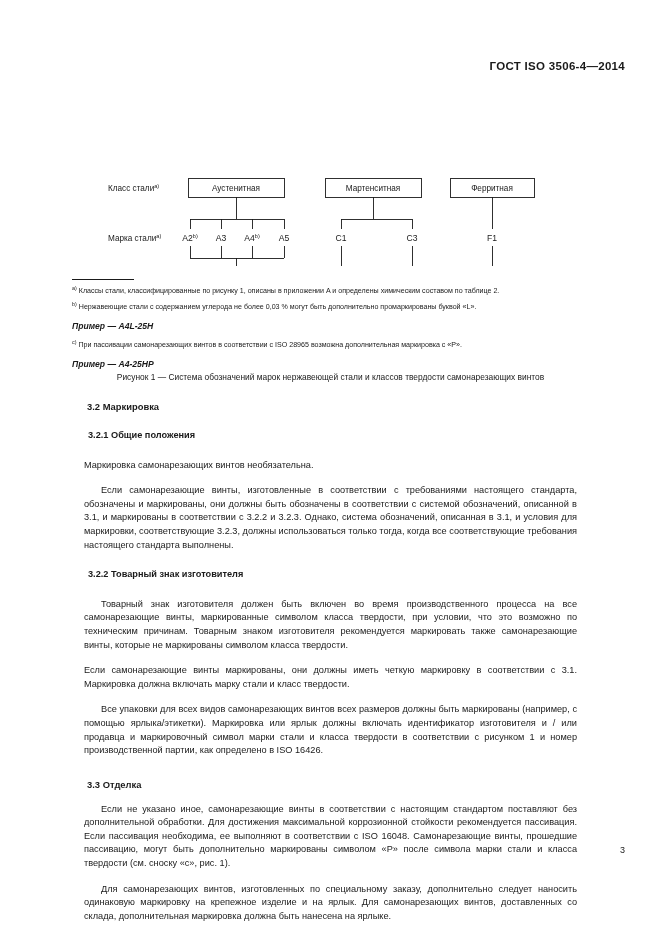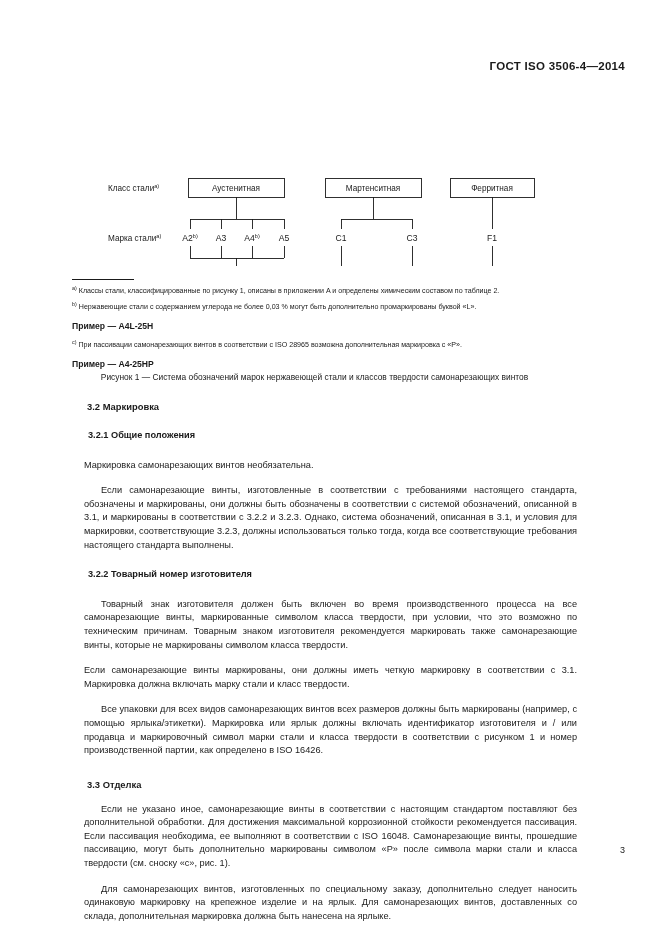--- a/index.html
+++ b/index.html
@@ -37,27 +37,27 @@
   }
   .footnotes{
     position:absolute;left:72px;top:283px;width:517px;
   }
   .fn{
     font-size:7.1px;line-height:11.5px;text-align:justify;
     margin:0 0 1px 0;
   }
   .fn .mark{font-size:5.4px;vertical-align:super;}
   .example{
-    font-size:8.6px;font-weight:bold;
+    font-size:8.6px;font-style:italic;font-weight:bold;
     margin:7px 0 6px 0;
   }
 
   
   .caption{
-    position:absolute;left:56px;top:372px;width:517px;
+    position:absolute;left:72px;top:372px;width:517px;
     font-size:8.4px;text-align:center;
   }
 
   
   .body{
     position:absolute;left:72px;top:400px;width:517px;
   }
   h2.sec{
     font-size:9.4px;font-weight:bold;margin:0 0 8px 15px;line-height:13px;
   }
@@ -220,21 +220,21 @@
 
   <div class="caption">Рисунок 1 — Система обозначений марок нержавеющей стали и классов твердости самонарезающих винтов</div>
 
   <div class="body">
     <h2 class="sec">3.2 Маркировка</h2>
 
     <h3 class="sub">3.2.1 Общие положения</h3>
     <p class="para noind">Маркировка самонарезающих винтов необязательна.</p>
     <p class="para">Если самонарезающие винты, изготовленные в соответствии с требованиями настоящего стандарта, обозначены и маркированы, они должны быть обозначены в соответствии с системой обозначений, описанной в 3.1, и маркированы в соответствии с 3.2.2 и 3.2.3. Однако, система обозначений, описанная в 3.1, и условия для маркировки, соответствующие 3.2.3, должны использоваться только тогда, когда все соответствующие требования настоящего стандарта выполнены.</p>
 
-    <h3 class="sub">3.2.2 Товарный номер изготовителя</h3>
+    <h3 class="sub">3.2.2 Товарный знак изготовителя</h3>
     <p class="para">Товарный знак изготовителя должен быть включен во время производственного процесса на все самонарезающие винты, маркированные символом класса твердости, при условии, что это возможно по техническим причинам. Товарным знаком изготовителя рекомендуется маркировать также самонарезающие винты, которые не маркированы символом класса твердости.</p>
 
     <p class="para noind">Если самонарезающие винты маркированы, они должны иметь четкую маркировку в соответствии с 3.1. Маркировка должна включать марку стали и класс твердости.</p>
 
     <p class="para">Все упаковки для всех видов самонарезающих винтов всех размеров должны быть маркированы (например, с помощью ярлыка/этикетки). Маркировка или ярлык должны включать идентификатор изготовителя и / или продавца и маркировочный символ марки стали и класса твердости в соответствии с рисунком 1 и номер производственной партии, как определено в ISO 16426.</p>
 
     <div class="gap"></div>
     <h2 class="sec">3.3 Отделка</h2>
     <p class="para">Если не указано иное, самонарезающие винты в соответствии с настоящим стандартом поставляют без дополнительной обработки. Для достижения максимальной коррозионной стойкости рекомендуется пассивация. Если пассивация необходима, ее выполняют в соответствии с ISO 16048. Самонарезающие винты, прошедшие пассивацию, могут быть дополнительно маркированы символом «P» после символа марки стали и класса твердости (см. сноску «c», рис. 1).</p>
     <p class="para">Для самонарезающих винтов, изготовленных по специальному заказу, дополнительно следует наносить одинаковую маркировку на крепежное изделие и на ярлык. Для самонарезающих винтов, доставленных со склада, дополнительная маркировка должна быть нанесена на ярлыке.</p>

